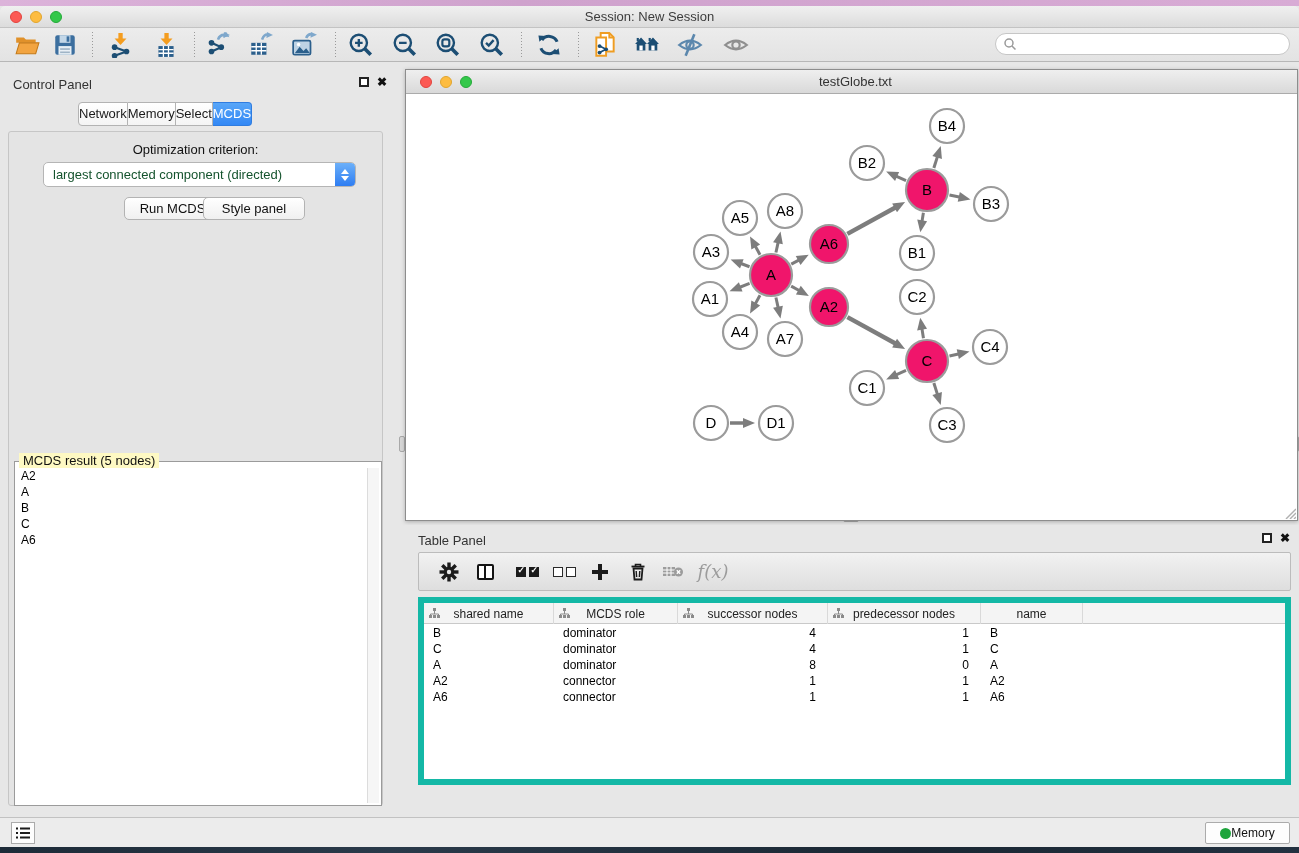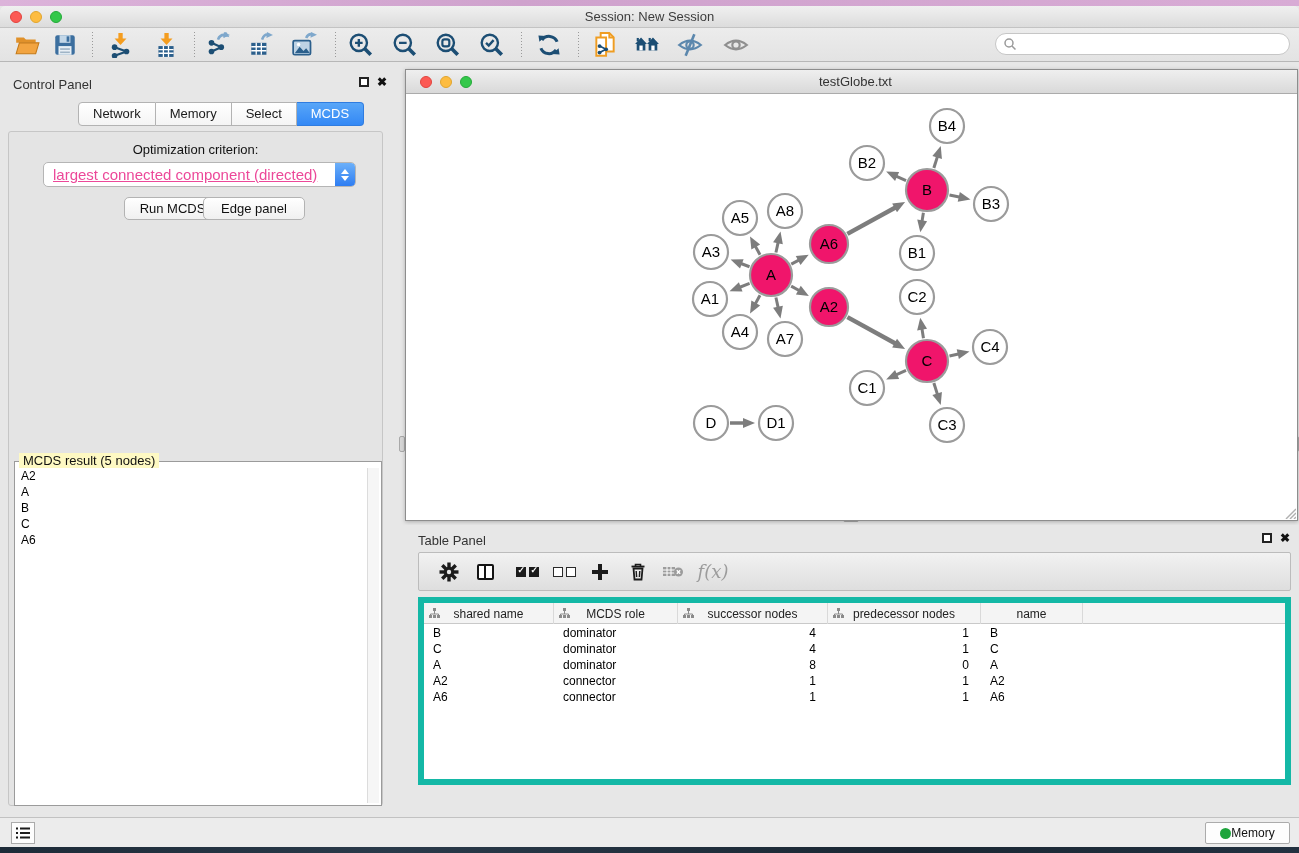--- a/index.html
+++ b/index.html
@@ -41,30 +41,30 @@
   
   .content { position:absolute; left:0; top:57px; width:1299px; height:754px; background:#e7e7e7; }
 
   
   .cpanel { position:absolute; left:0; top:6px; width:391px; height:740px; background:#e7e7e7; }
   .panel-title { position:absolute; left:13px; top:8px; font-size:13px; color:#333; }
   .panel-float { position:absolute; width:10px; height:10px; border:2px solid #222; background:#fff; }
   .panel-close { position:absolute; font-size:12px; font-weight:bold; color:#111; line-height:10px; }
   .cp-tabs { position:absolute; left:78px; top:33px; display:flex; }
   .seg { border:1px solid #b3b3b3; border-left:none; background:linear-gradient(#fff,#f4f4f4);
-    font-size:13px; color:#1a1a1a; padding:3px 14px 4px; cursor:default; }
+    font-size:13px; color:#1a1a1a; padding:3px 0 4px; cursor:default; }
   .seg:first-child { border-left:1px solid #b3b3b3; border-radius:4px 0 0 4px; }
   .seg:last-child { border-radius:0 4px 4px 0; }
   .seg.active { background:linear-gradient(#58a6f8,#3388f5); color:#fff; border-color:#2f7ce0; }
   .cp-inner { position:absolute; left:8px; top:62px; width:375px; height:675px;
     background:#e4e4e4; border:1px solid #c6c6c6; border-radius:3px; }
   .opt-label { position:absolute; left:0; right:0; top:73px; text-align:center; font-size:13px; color:#111; }
   .combo { position:absolute; left:43px; top:93px; width:313px; height:25px; background:#fff;
     border:1px solid #b5b5b5; border-radius:5px; display:flex; align-items:center; }
-  .combo .val { flex:1; font-size:15px; color:#ec4899; padding-left:9px; white-space:nowrap;text-decoration:underline; }
+  .combo .val { flex:1; font-size:13px; color:#14532d; padding-left:9px; white-space:nowrap; }
   .combo .step { width:20px; height:23px; border-radius:0 4px 4px 0;
     background:linear-gradient(#6cb0f9,#2e7df2); display:flex; flex-direction:column;
     align-items:center; justify-content:center; gap:2px; }
   .combo .step span { width:0; height:0; border-left:4px solid transparent; border-right:4px solid transparent; }
   .combo .step .up { border-bottom:5px solid #fff; }
   .combo .step .dn { border-top:5px solid #fff; }
   .btn { position:absolute; height:23px; background:linear-gradient(#fff,#f0f0f0);
     border:1px solid #b3b3b3; border-radius:5px; font-size:13px; color:#111;
     display:flex; align-items:center; justify-content:center; cursor:default; }
   .groupbox { position:absolute; left:14px; top:392px; width:368px; height:345px;
@@ -332,21 +332,21 @@
       <div class="cp-inner"></div>
       <div class="opt-label">Optimization criterion:</div>
       <div class="combo">
         <span class="val">largest connected component (directed)</span>
         <span class="step">
             <span class="up"></span>
             <span class="dn"></span>
           </span>
       </div>
       <div class="btn" style="left:92px; top:128px; width:97px;margin-left:32px;">Run MCDS</div>
-      <div class="btn" style="left:203px; top:128px; width:102px;">Edge panel</div>
+      <div class="btn" style="left:203px; top:128px; width:102px;">Style panel</div>
       <div class="groupbox">
         <span class="legend">MCDS result (5 nodes)</span>
         <div class="mcds-list" id="mcds-list">
             <div>A2</div>
             <div>A</div>
             <div>B</div>
             <div>C</div>
             <div>A6</div>
           </div>
         <div class="mcds-scroll"></div>

